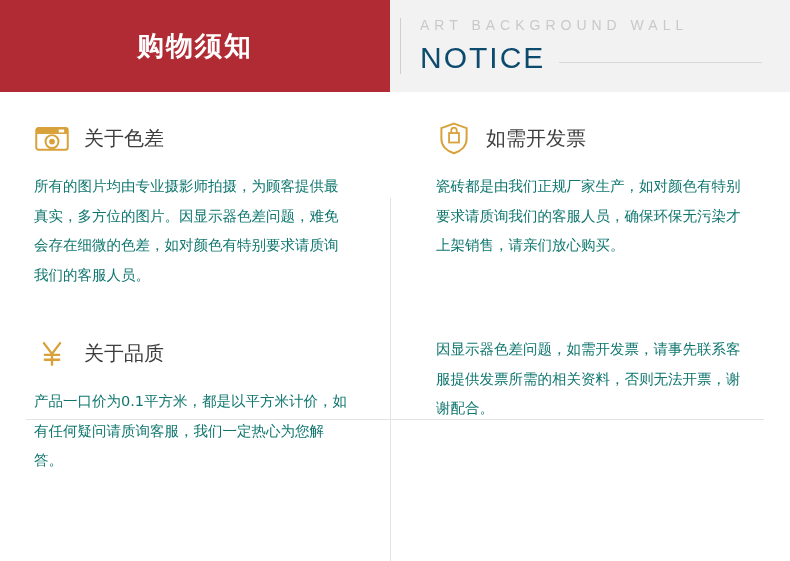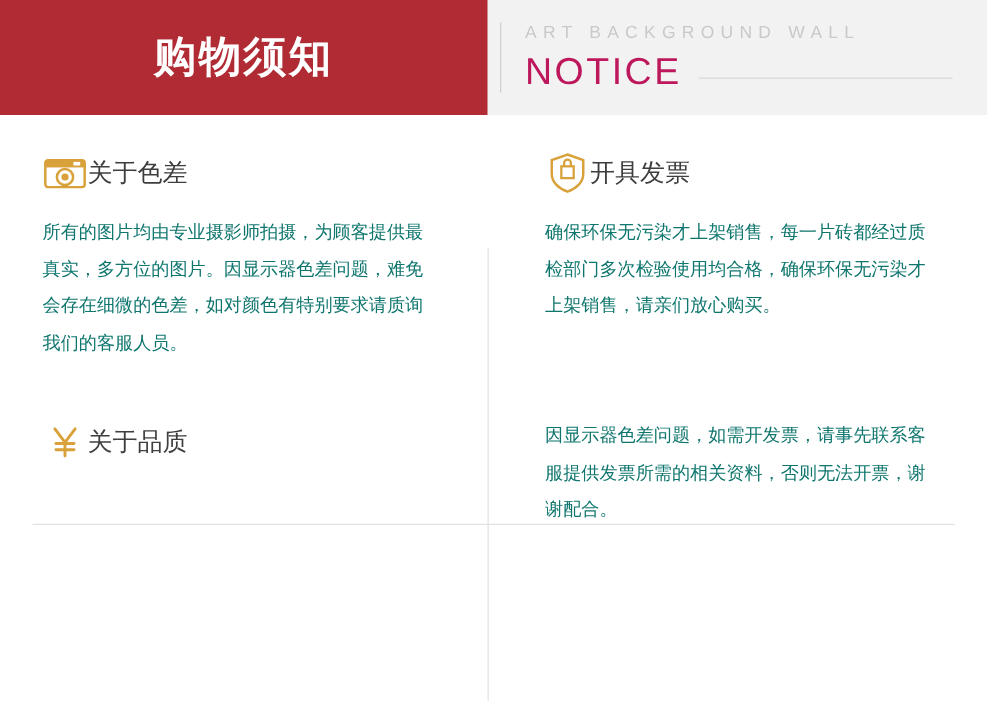--- a/index.html
+++ b/index.html
@@ -32,21 +32,21 @@
   }
   .header-red {
     width: 390px;
     background: #b02b33;
     display: flex;
     align-items: center;
     justify-content: center;
   }
   .header-title {
     color: #ffffff;
-    font-size: 34px;
+    font-size: 27px;
     letter-spacing: 2px;
     font-weight: bold;
     font-family: "DejaVu Sans", "Liberation Sans", sans-serif;
   }
   .header-right {
     flex: 1;
     position: relative;
     display: flex;
     flex-direction: column;
     justify-content: center;
@@ -65,21 +65,21 @@
     font-size: 14px;
     letter-spacing: 5px;
     margin-bottom: 8px;
     font-family: "Liberation Sans", sans-serif;
   }
   .header-notice-row {
     display: flex;
     align-items: center;
   }
   .header-notice {
-    color: #be185d;
+    color: #0c4a6e;
     font-size: 30px;
     letter-spacing: 2px;
     font-family: "Liberation Sans", sans-serif;
   }
   .header-line {
     flex: 1;
     height: 1px;
     background: #d8d8d8;
     margin-left: 14px;
     margin-right: 28px;
@@ -118,20 +118,21 @@
     left: 26px;
     right: 26px;
     top: 327px;
     height: 1px;
     background: #e3e3e3;
   }
 
   .card-head {
     display: flex;
     align-items: center;
+    gap: 14px;
     margin-bottom: 16px;
   }
   .card-title {
     font-size: 20px;
     color: #3e3e3e;
     font-family: "DejaVu Sans", "Liberation Sans", sans-serif;
   }
   .card-body {
     font-size: 14.5px;
     line-height: 2.05;
@@ -194,37 +195,38 @@
 
     <div class="cell right">
       <div class="card-head">
         <span class="icon">
           <svg viewBox="0 0 40 40" fill="none" stroke="currentColor" stroke-width="2.2">
             <path d="M20 4 L34 9 V21 C34 29 27.5 34.5 20 37 C12.5 34.5 6 29 6 21 V9 Z"></path>
             <rect x="14.5" y="14.5" width="11" height="10.5" stroke-width="2"></rect>
             <path d="M17 14.5 V11.5 a3 3 0 0 1 6 0 V14.5" stroke-width="2"></path>
           </svg>
         </span>
-        <span class="card-title">开具发票</span>
-      </div>
-      <div class="card-body">确保环保无污染才上架销售，每一片砖都经过质检部门多次检验使用均合格，确保环保无污染才上架销售，请亲们放心购买。</div>
+        <span class="card-title">如需开发票</span>
+      </div>
+      <div class="card-body">瓷砖都是由我们正规厂家生产，如对颜色有特别要求请质询我们的客服人员，确保环保无污染才上架销售，请亲们放心购买。</div>
     </div>
 
     <div class="cell">
       <div class="card-head">
         <span class="icon">
           <svg viewBox="0 0 40 40" fill="none" stroke="currentColor" stroke-width="2.6" stroke-linecap="round">
             <path d="M11 9 L20 21 L29 9"></path>
             <path d="M12 22 H28"></path>
             <path d="M12 27.5 H28"></path>
             <path d="M20 21 V33"></path>
           </svg>
         </span>
         <span class="card-title">关于品质</span>
       </div>
+      <div class="card-body">产品一口价为0.1平方米，都是以平方米计价，如有任何疑问请质询客服，我们一定热心为您解答。</div>
     </div>
 
     <div class="cell right">
       <div class="card-body">因显示器色差问题，如需开发票，请事先联系客服提供发票所需的相关资料，否则无法开票，谢谢配合。</div>
     </div>
 
   </div>
 </div>
 
 </body></html>

